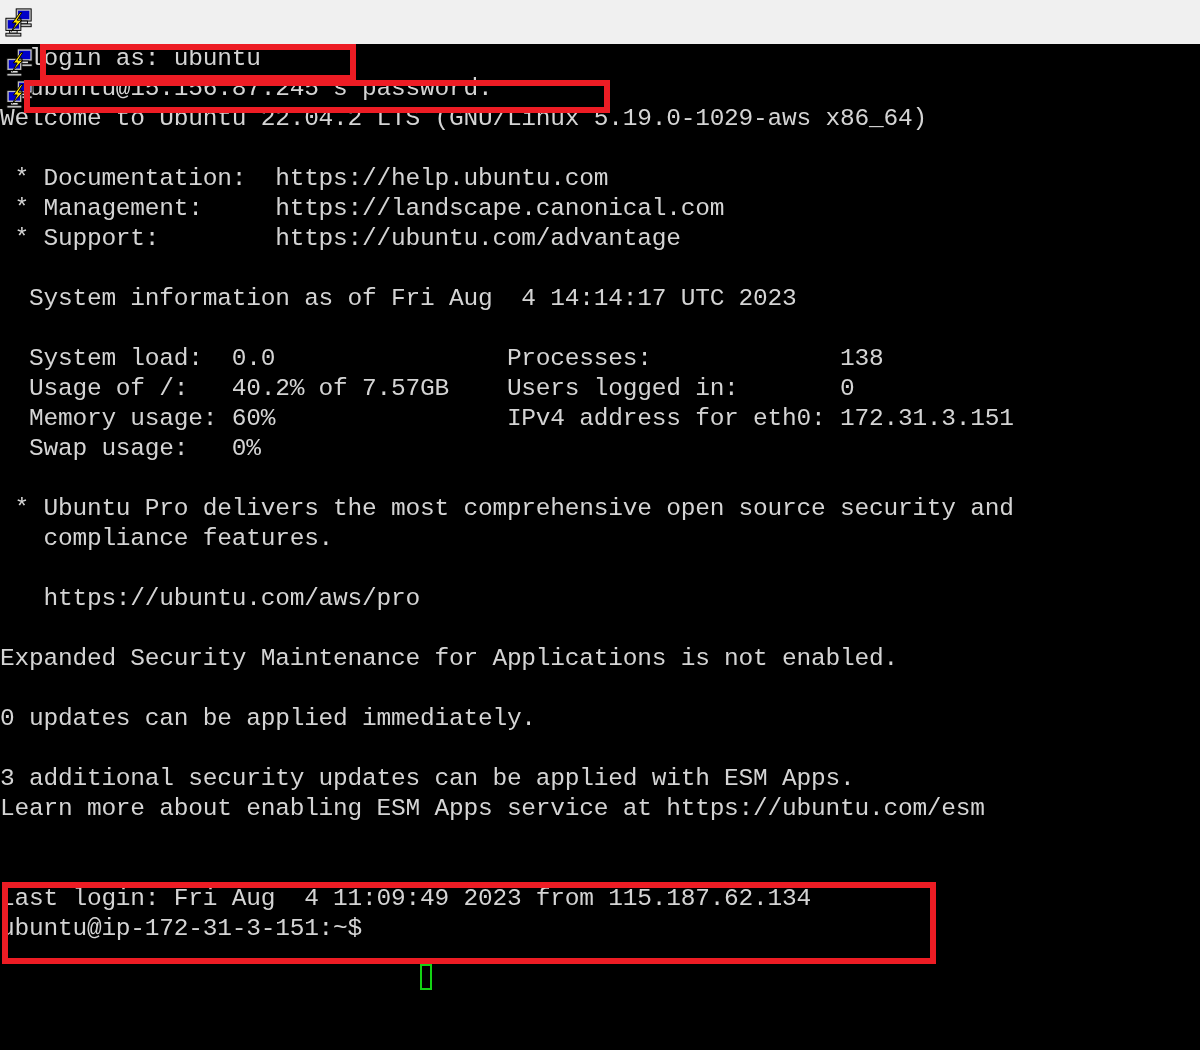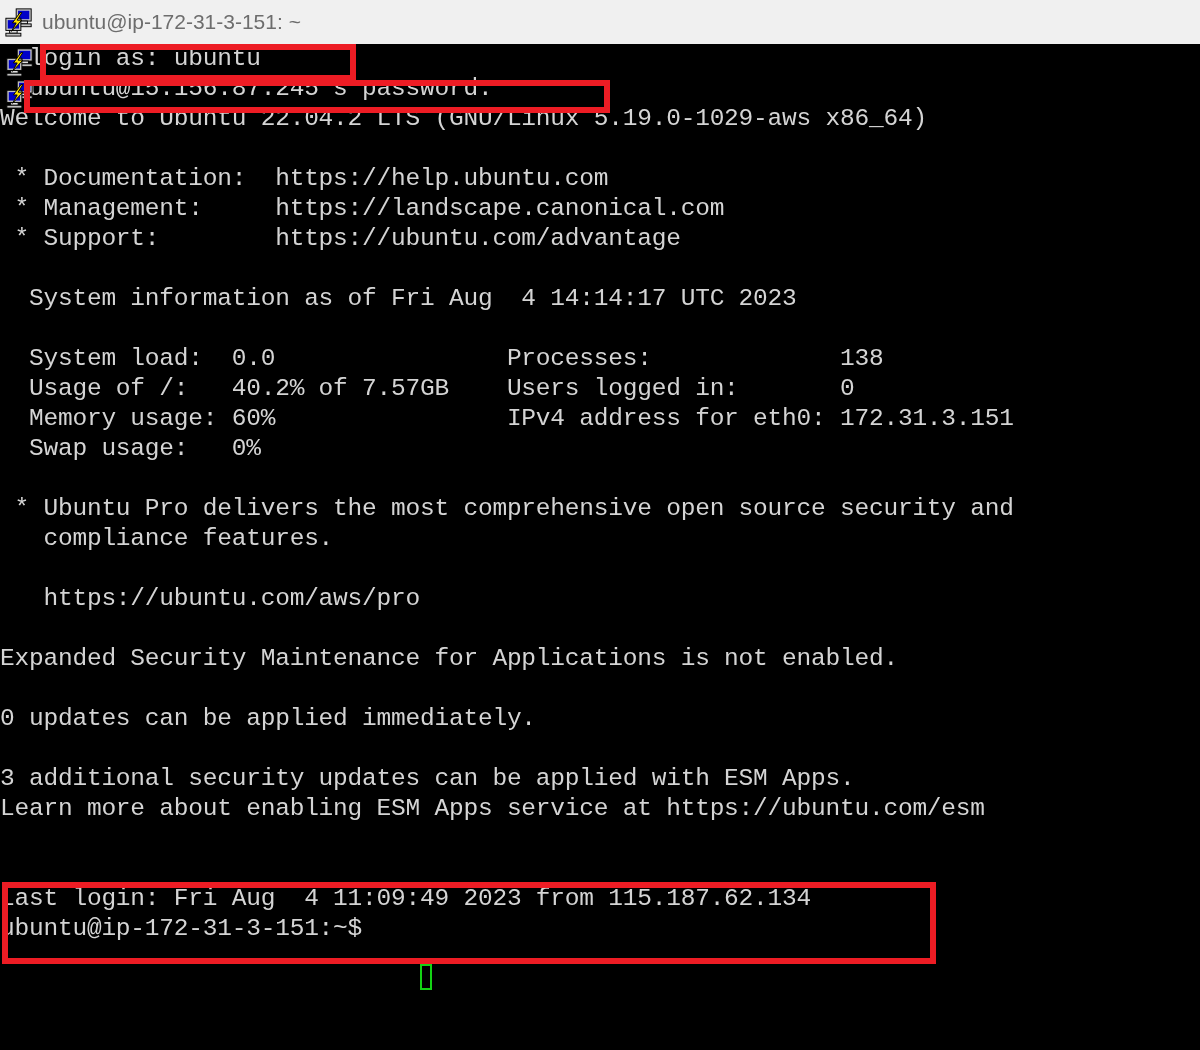--- a/index.html
+++ b/index.html
@@ -102,21 +102,20 @@
       <rect x="13" y="18" width="16" height="3" fill="#c0c0c0" stroke="#000" stroke-width="1"></rect>
 
       <rect x="2" y="12" width="16" height="13" fill="#c0c0c0" stroke="#000" stroke-width="1"></rect>
       <rect x="4" y="14" width="12" height="9" fill="#0000c8"></rect>
       <rect x="6" y="25" width="8" height="3" fill="#e0e0e0" stroke="#000" stroke-width="1"></rect>
       <rect x="2" y="28" width="16" height="3" fill="#c0c0c0" stroke="#000" stroke-width="1"></rect>
 
       <polygon points="17,6 9,17 13,17 8,26 19,14 14,14 19,6" fill="#ffe000" stroke="#000" stroke-width="1"></polygon>
     </svg>
   </span>
-  <span class="title-text" style="color: rgb(109, 109, 109);">ubuntu@ip-172-31-3-151: ~</span>
 </div>
 
 <div id="terminal" style="background: rgb(0, 0, 0);">
 
   <pre id="term-text" style="color: rgb(212, 212, 212);">  login as: ubuntu
   ubuntu@15.156.87.245's password:
 Welcome to Ubuntu 22.04.2 LTS (GNU/Linux 5.19.0-1029-aws x86_64)
 
  * Documentation:  https://help.ubuntu.com
  * Management:     https://landscape.canonical.com

